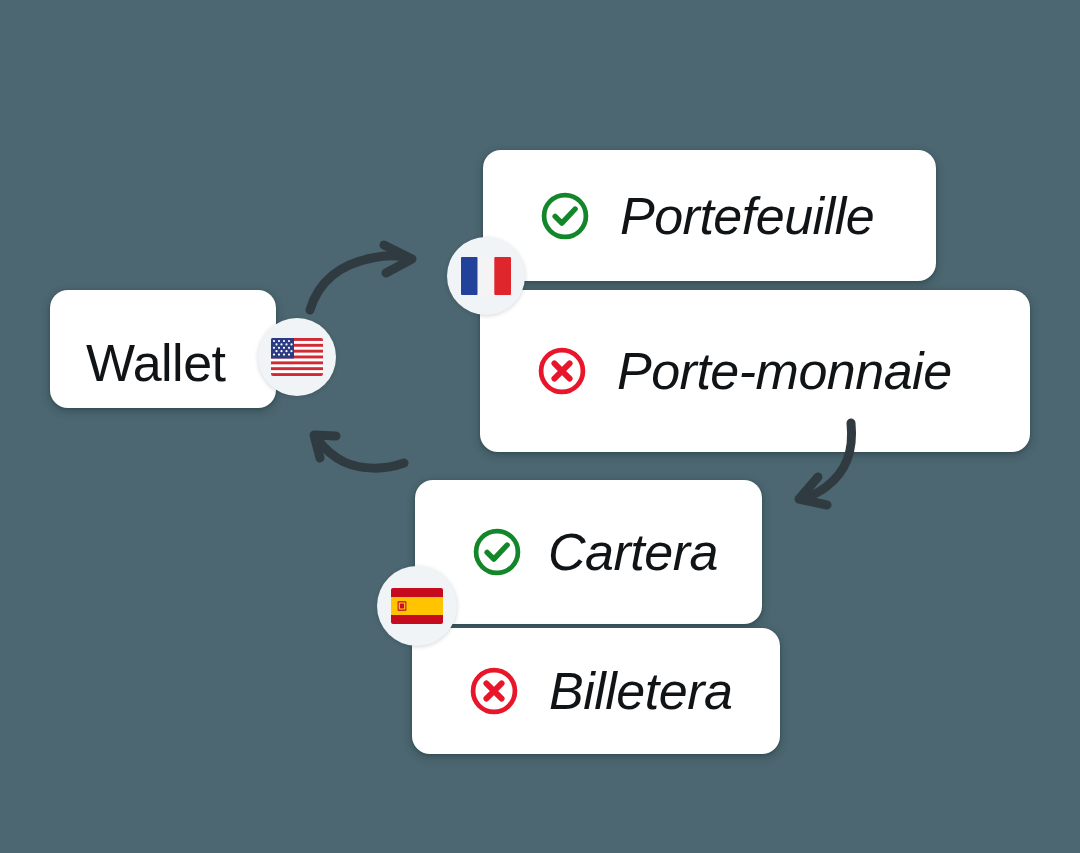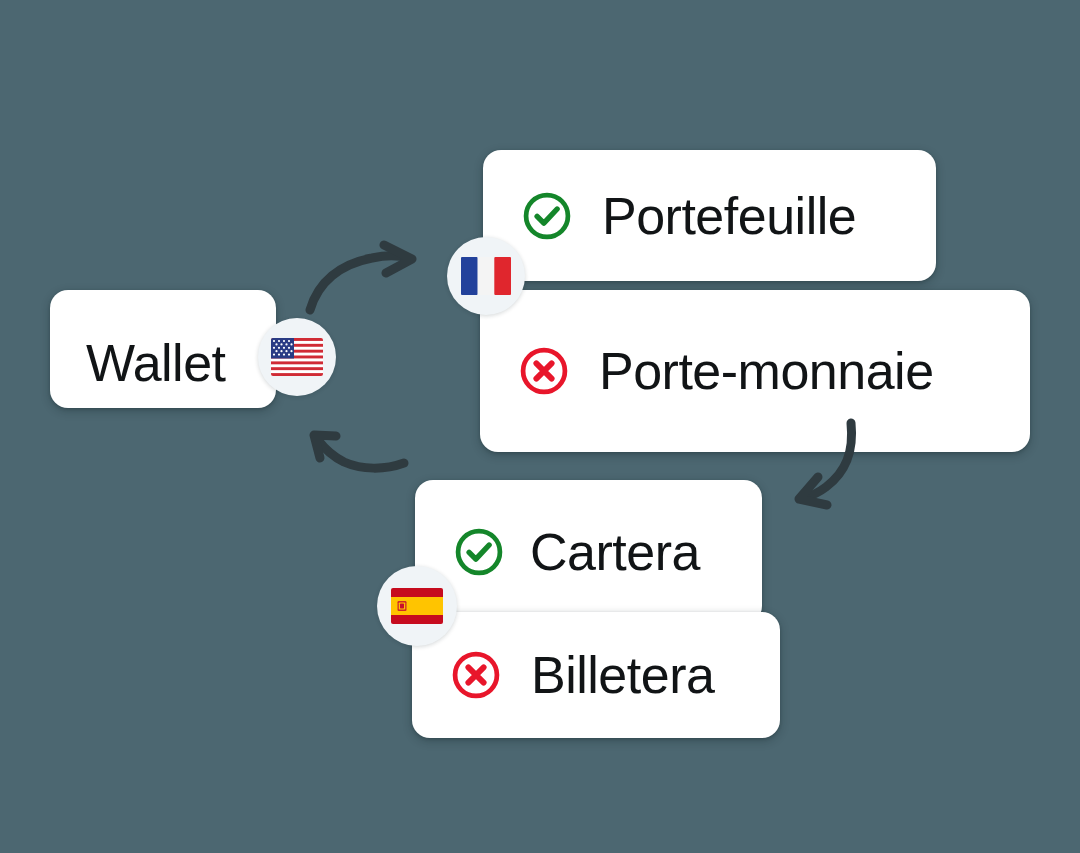--- a/index.html
+++ b/index.html
@@ -38,22 +38,23 @@
     font-weight: 400;
     letter-spacing: -0.5px;
     line-height: 1;
     white-space: nowrap;
   }
   .card.plain {
     justify-content: flex-start;
     padding-left: 36px;
   }
   .card.statused {
-    padding-left: 37px;
+    padding-left: 55px;
     gap: 28px;
+    font-style: italic;
   }
 
   
   .status-icon {
     flex: 0 0 auto;
     width: 54px;
     height: 54px;
     display: block;
   }
 
@@ -178,21 +179,21 @@
   </div>
 
   <div class="card statused" style="left: 415px; top: 480px; width: 347px; height: 144px; z-index: 3; background: rgb(255, 255, 255); gap: 24px;">
     <svg class="status-icon" viewBox="0 0 24 24" xmlns="http://www.w3.org/2000/svg">
       <circle cx="12" cy="12" r="9.3" fill="none" stroke="#14862a" stroke-width="2.1"></circle>
       <path d="M7.6 12.2 L10.6 15.2 L16.5 8.9" fill="none" stroke="#14862a" stroke-width="2.4" stroke-linecap="round" stroke-linejoin="round"></path>
     </svg>
     <span class="card-label" style="color: rgb(17, 20, 22);">Cartera</span>
   </div>
 
-  <div class="card statused" style="left: 412px; top: 612px; width: 368px; height: 126px; z-index: 3; background: rgb(255, 255, 255);">
+  <div class="card statused" style="left: 412px; top: 628px; width: 368px; height: 126px; z-index: 3; background: rgb(255, 255, 255);">
     <svg class="status-icon" viewBox="0 0 24 24" xmlns="http://www.w3.org/2000/svg">
       <circle cx="12" cy="12" r="9.3" fill="none" stroke="#e8162b" stroke-width="2.1"></circle>
       <path d="M8.6 8.6 L15.4 15.4 M15.4 8.6 L8.6 15.4" fill="none" stroke="#e8162b" stroke-width="2.6" stroke-linecap="round"></path>
     </svg>
     <span class="card-label" style="color: rgb(17, 20, 22);">Billetera</span>
   </div>
 
   <div class="flag-badge" style="left: 377px; top: 566px; width: 80px; height: 80px; z-index: 7; background: rgb(240, 244, 247);">
     <svg class="flagimg" width="52" height="36" viewBox="0 0 52 36" xmlns="http://www.w3.org/2000/svg" aria-hidden="true">
       <defs>

